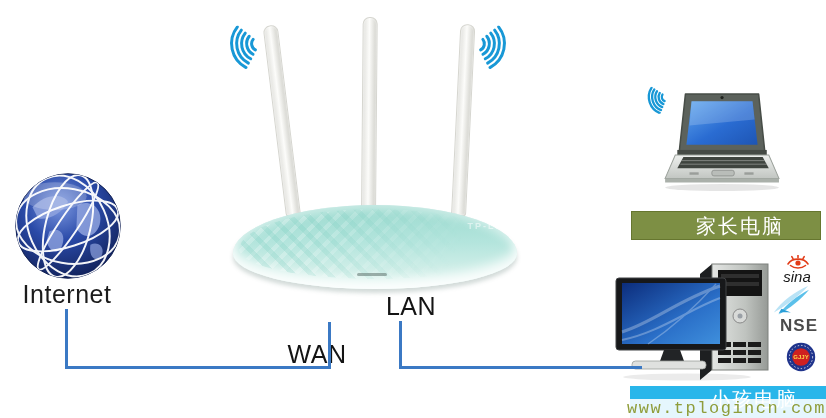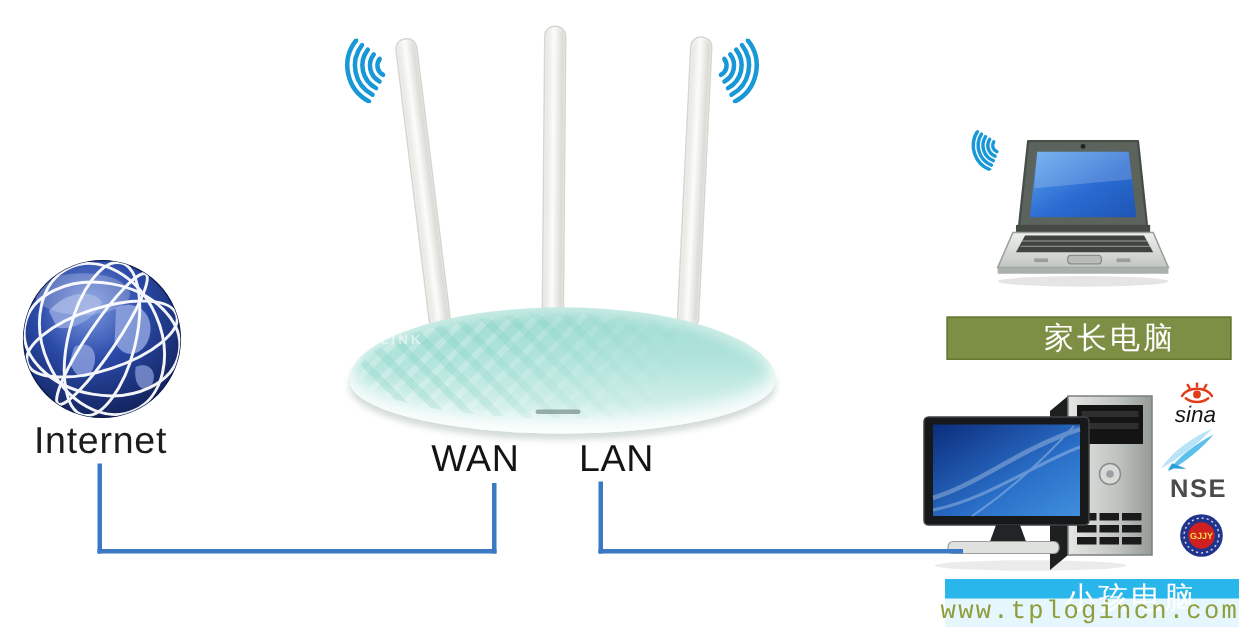--- a/index.html
+++ b/index.html
@@ -29,28 +29,28 @@
     box-shadow:0 4px 4px rgba(110,135,128,.30),
       inset 0 -9px 12px rgba(255,255,255,.85),
       inset 0 5px 8px rgba(255,255,255,.45);}
   .router-pattern{position:absolute;left:6px;top:4px;right:6px;bottom:10px;
     border-radius:50% / 58% 58% 42% 42%;opacity:.55;
     background:
       repeating-linear-gradient(45deg, rgba(110,200,185,.38) 0 5px, transparent 5px 13px),
       repeating-linear-gradient(-45deg, rgba(255,255,255,.40) 0 4px, transparent 4px 11px);
     -webkit-mask-image:linear-gradient(115deg,#000 25%,transparent 78%);
     mask-image:linear-gradient(115deg,#000 25%,transparent 78%);}
-  .router-brand{position:absolute;top:16px;left:0;width:100%;text-align:left;
+  .router-brand{position:absolute;top:16px;left:0;width:100%;text-align:right;
     font-size:9px;font-weight:bold;color:rgba(255,255,255,.5);letter-spacing:2px;}
   .router-dash{position:absolute;left:124px;top:68px;width:30px;height:3px;
     border-radius:2px;background:rgba(105,125,120,.6);}
 
   .port-label{top:292px;width:60px;text-align:center;font-size:25px;
     color:#141414;letter-spacing:.5px;z-index:3;}
-  .wan-label{left:287px;}
+  .wan-label{left:287px;margin-top:48px;}
   .lan-label{left:381px;}
 
   
   .wifi{z-index:3;}
   .wifi-left{left:222px;top:25px;width:42px;transform:rotate(-12deg);}
   .wifi-right{left:472px;top:25px;width:42px;transform:scaleX(-1) rotate(-12deg);}
   .wifi-laptop{left:643px;top:86px;width:27px;transform:rotate(-18deg);}
 
   
   .line{background:var(--line,#3b79c4);z-index:3;}

